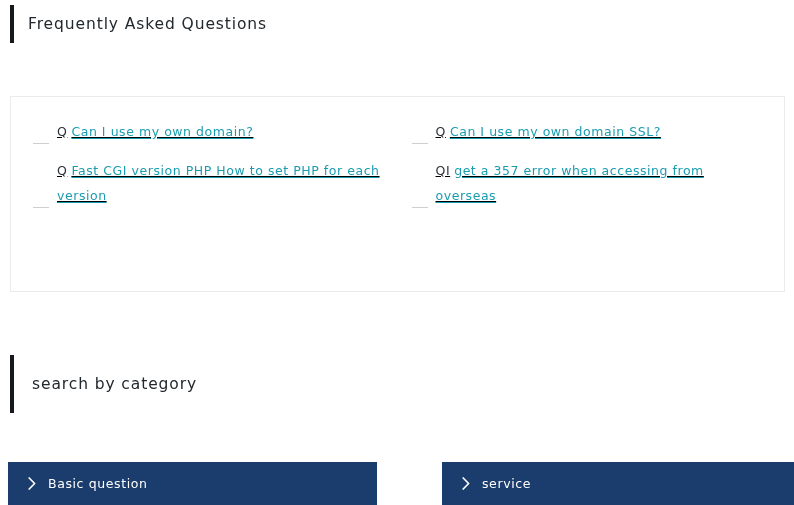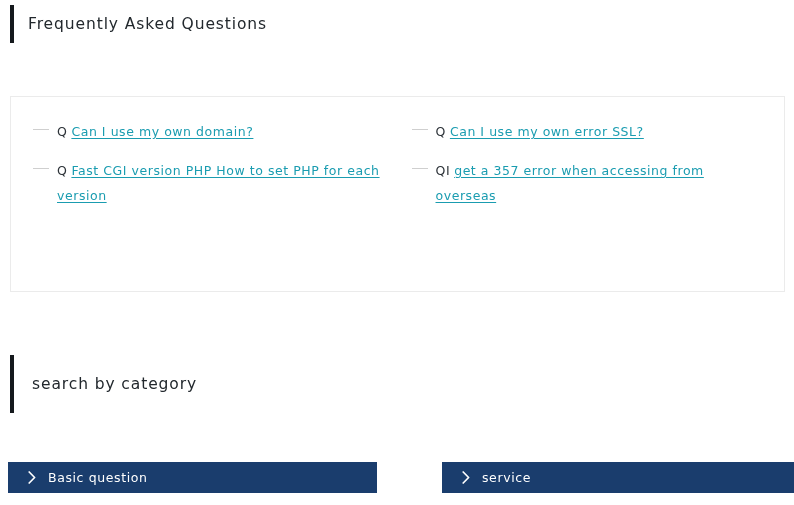--- a/index.html
+++ b/index.html
@@ -75,22 +75,23 @@
   }
   .faq-column {
     width: 50%;
     box-sizing: border-box;
   }
   .faq-column.left  { padding-left: 22px; padding-right: 10px; }
   .faq-column.right { padding-left: 14px; padding-right: 16px; }
 
   .faq-item {
     display: flex;
-    align-items: flex-start;
+    align-items: flex-end;
     margin-bottom: 14px;
+    text-decoration: underline;
   }
   .faq-dash {
     flex: 0 0 auto;
     width: 16px;
     height: 1px;
     background: #cfcfcf;
     margin-top: 10px;
     margin-right: 8px;
   }
   .faq-body {
@@ -107,21 +108,21 @@
   .faq-link {
     color: #1a9cb0;
     text-decoration: underline;
     text-underline-offset: 2px;
     cursor: pointer;
   }
 
   
   .cat-button {
     position: absolute;
-    height: 31px;
+    height: 43px;
     background: #1a3d6d;
     color: #ffffff;
     display: flex;
     align-items: center;
     box-sizing: border-box;
     padding-left: 20px;
     cursor: pointer;
   }
   .cat-chevron {
     flex: 0 0 auto;
@@ -178,21 +179,21 @@
       </div>
 
 
     </div>
 
     <div class="faq-column right">
 
       <div class="faq-item">
         <span class="faq-dash"></span>
         <span class="faq-body">
-          <span class="faq-q">Q</span><a class="faq-link">Can I use my own error SSL?</a>
+          <span class="faq-q">Q</span><a class="faq-link">Can I use my own domain SSL?</a>
         </span>
       </div>
 
       <div class="faq-item">
         <span class="faq-dash"></span>
         <span class="faq-body">
           <span class="faq-q">QI</span><a class="faq-link">get a 357 error when accessing from overseas</a>
         </span>
       </div>
 

